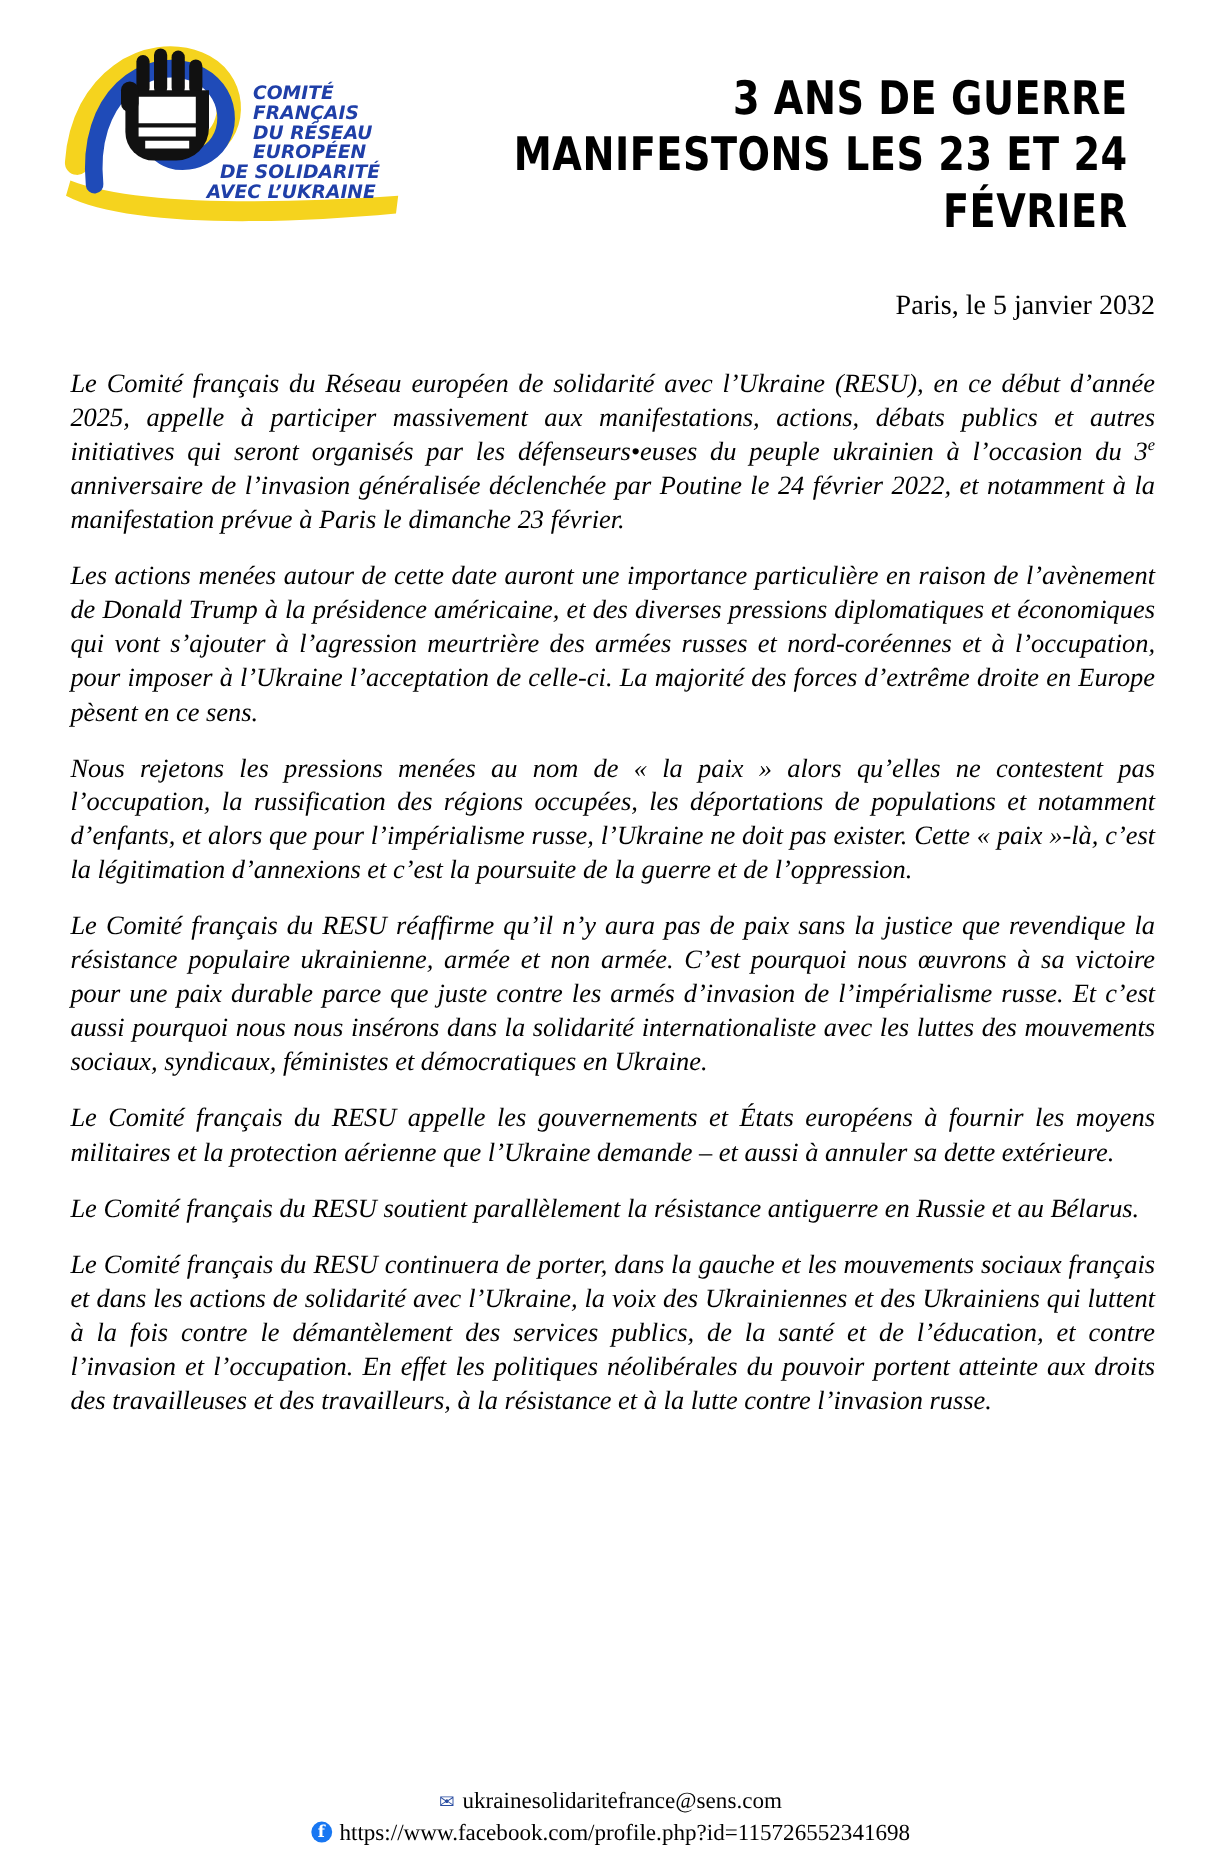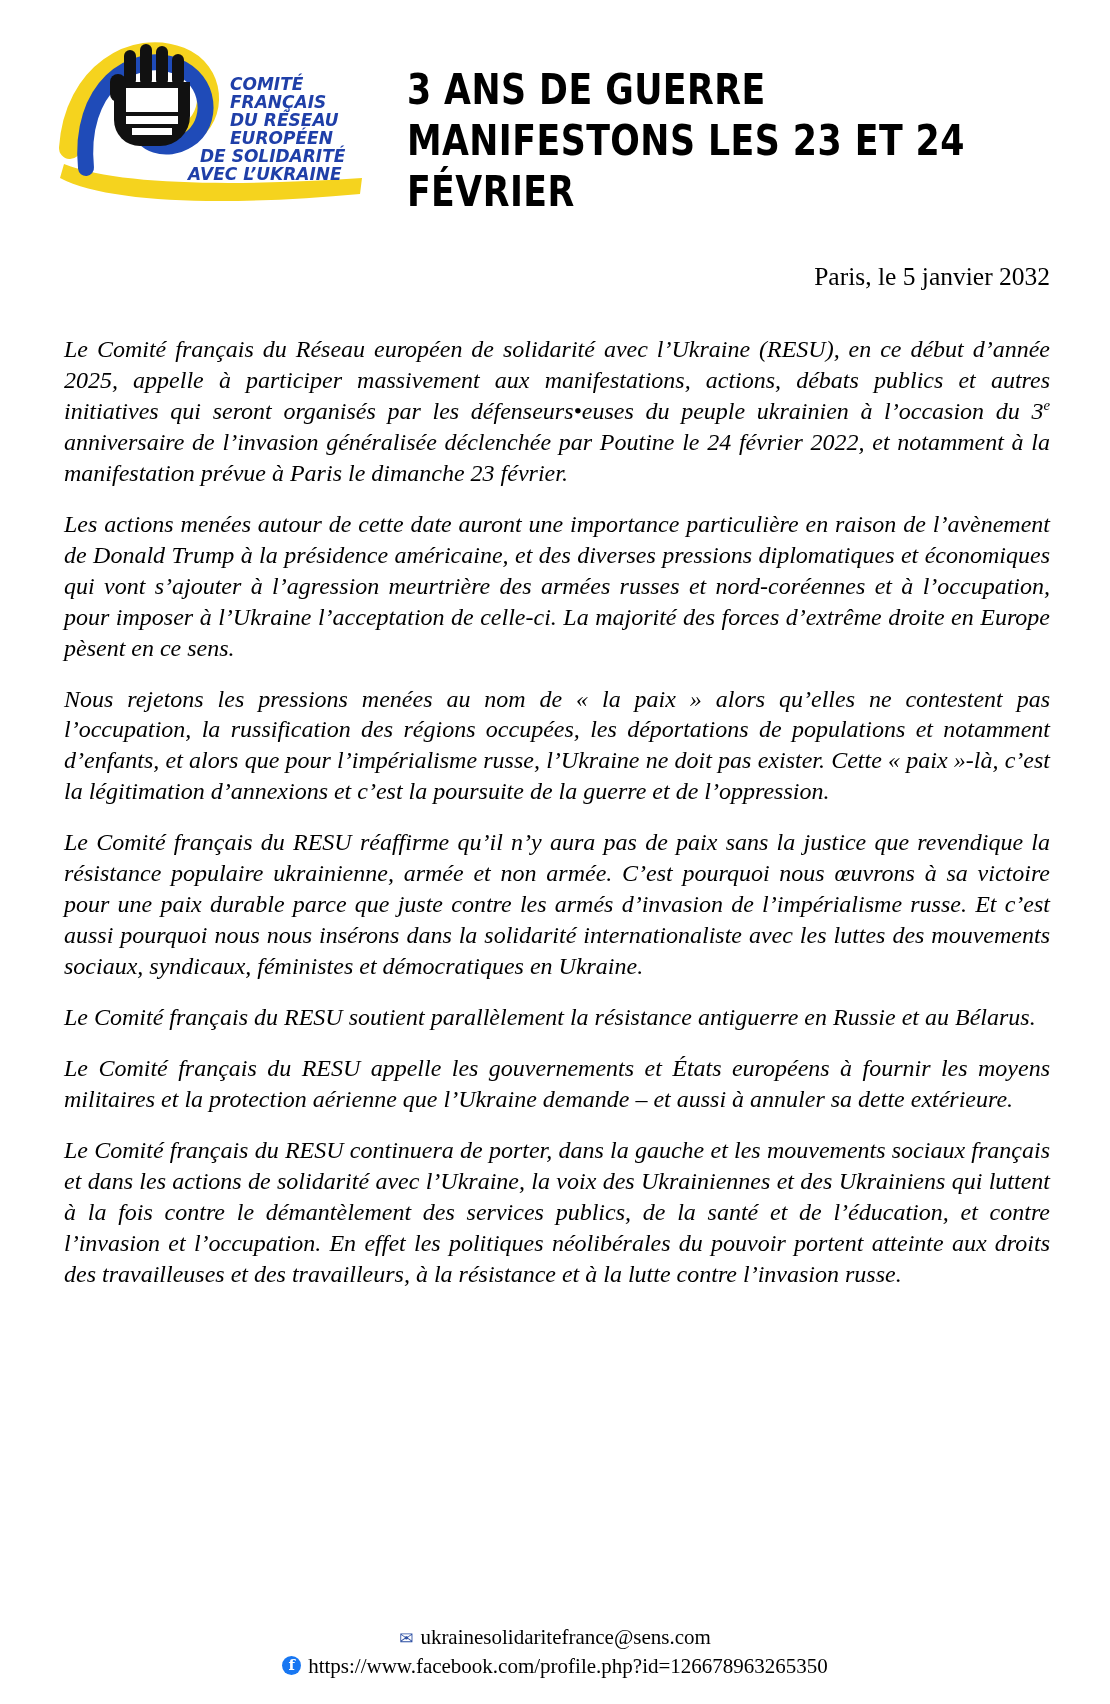--- a/index.html
+++ b/index.html
@@ -37,21 +37,21 @@
     position: relative;
     height: 175px;
   }
 
   .logo-svg {
     display: block;
   }
 
   .header-titles {
     flex: 1 1 auto;
-    text-align: left;
+    text-align: right;
     padding-top: 36px;
     padding-right: 18px;
   }
 
   .title-line {
     font-family: "DejaVu Sans", sans-serif;
     font-weight: bold;
     font-stretch: condensed;
     letter-spacing: 0.5px;
     color: #000;
@@ -189,32 +189,32 @@
   <div class="body-text">
 
     <p><span>Le Comité français du Réseau européen de solidarité avec l’Ukraine (RESU), en ce début d’année 2025, appelle à participer massivement aux manifestations, actions, débats publics et autres initiatives qui seront organisés par les défenseurs•euses du peuple ukrainien à l’occasion du 3</span><sup>e</sup><span> anniversaire de l’invasion généralisée déclenchée par Poutine le 24 février 2022, et notamment à la manifestation prévue à Paris le dimanche 23 février.</span></p>
 
     <p>Les actions menées autour de cette date auront une importance particulière en raison de l’avènement de Donald Trump à la présidence américaine, et des diverses pressions diplomatiques et économiques qui vont s’ajouter à l’agression meurtrière des armées russes et nord-coréennes et à l’occupation, pour imposer à l’Ukraine l’acceptation de celle-ci. La majorité des forces d’extrême droite en Europe pèsent en ce sens.</p>
 
     <p>Nous rejetons les pressions menées au nom de « la paix » alors qu’elles ne contestent pas l’occupation, la russification des régions occupées, les déportations de populations et notamment d’enfants, et alors que pour l’impérialisme russe, l’Ukraine ne doit pas exister. Cette « paix »-là, c’est la légitimation d’annexions et c’est la poursuite de la guerre et de l’oppression.</p>
 
     <p>Le Comité français du RESU réaffirme qu’il n’y aura pas de paix sans la justice que revendique la résistance populaire ukrainienne, armée et non armée. C’est pourquoi nous œuvrons à sa victoire pour une paix durable parce que juste contre les armés d’invasion de l’impérialisme russe. Et c’est aussi pourquoi nous nous insérons dans la solidarité internationaliste avec les luttes des mouvements sociaux, syndicaux, féministes et démocratiques en Ukraine.</p>
 
+    <p>Le Comité français du RESU appelle les gouvernements et États européens à fournir les moyens militaires et la protection aérienne que l’Ukraine demande – et aussi à annuler sa dette extérieure.</p>
+
     <p>Le Comité français du RESU soutient parallèlement la résistance antiguerre en Russie et au Bélarus.</p>
-
-    <p>Le Comité français du RESU appelle les gouvernements et États européens à fournir les moyens militaires et la protection aérienne que l’Ukraine demande – et aussi à annuler sa dette extérieure.</p>
 
     <p>Le Comité français du RESU continuera de porter, dans la gauche et les mouvements sociaux français et dans les actions de solidarité avec l’Ukraine, la voix des Ukrainiennes et des Ukrainiens qui luttent à la fois contre le démantèlement des services publics, de la santé et de l’éducation, et contre l’invasion et l’occupation. En effet les politiques néolibérales du pouvoir portent atteinte aux droits des travailleuses et des travailleurs, à la résistance et à la lutte contre l’invasion russe.</p>
 
   </div>
 
   <div class="footer">
     <div class="footer-row">
       <span class="mail-icon">✉</span>
       <span class="link-text">ukrainesolidaritefrance@sens.com</span>
     </div>
     <div class="footer-row">
       <span class="fb-icon">f</span>
-      <span class="link-text">https://www.facebook.com/profile.php?id=126678963265350</span>
+      <span class="link-text">https://www.facebook.com/profile.php?id=115726552341698</span>
     </div>
   </div>
 
 </div>
 
 </body></html>

